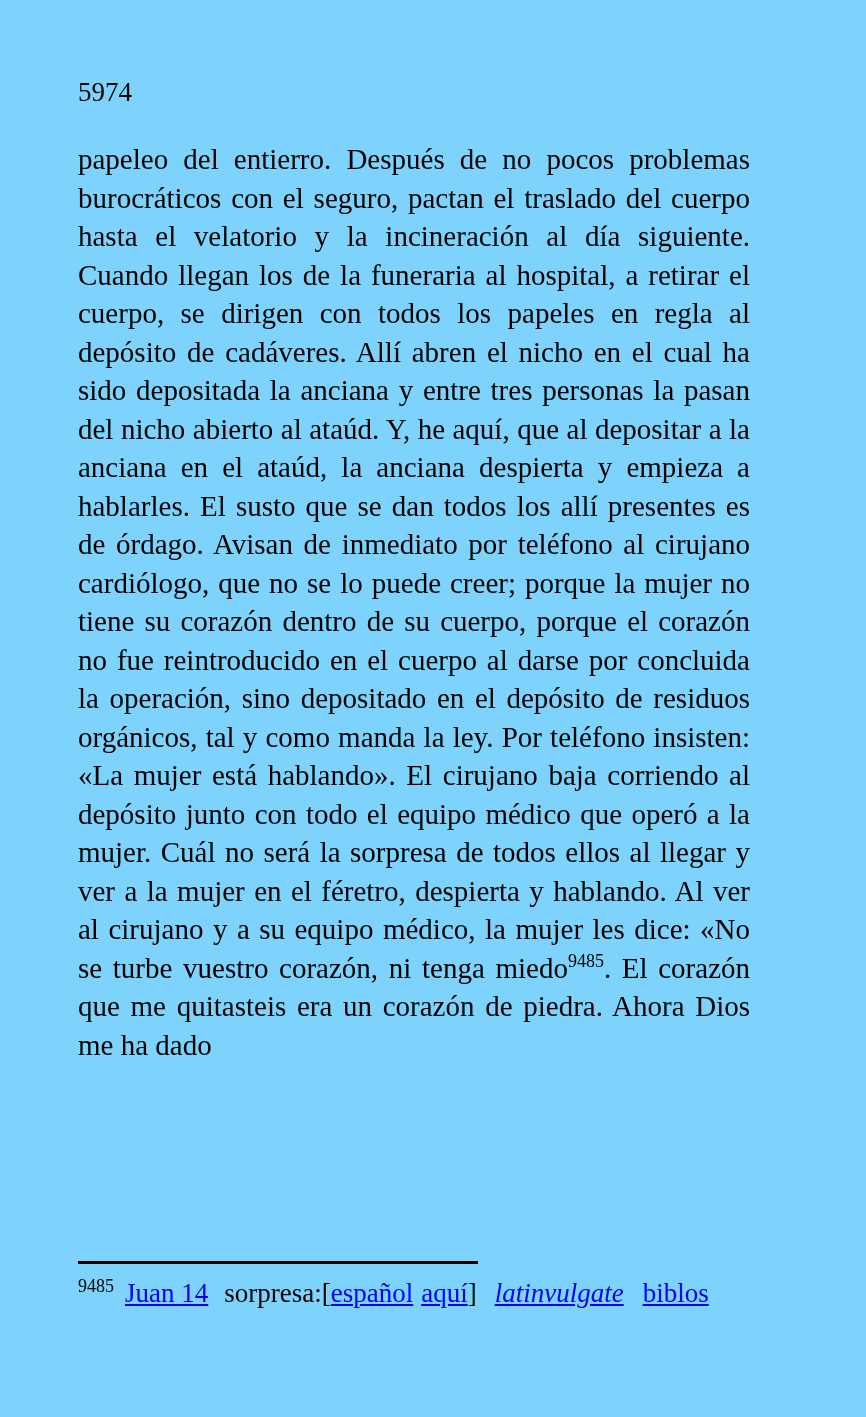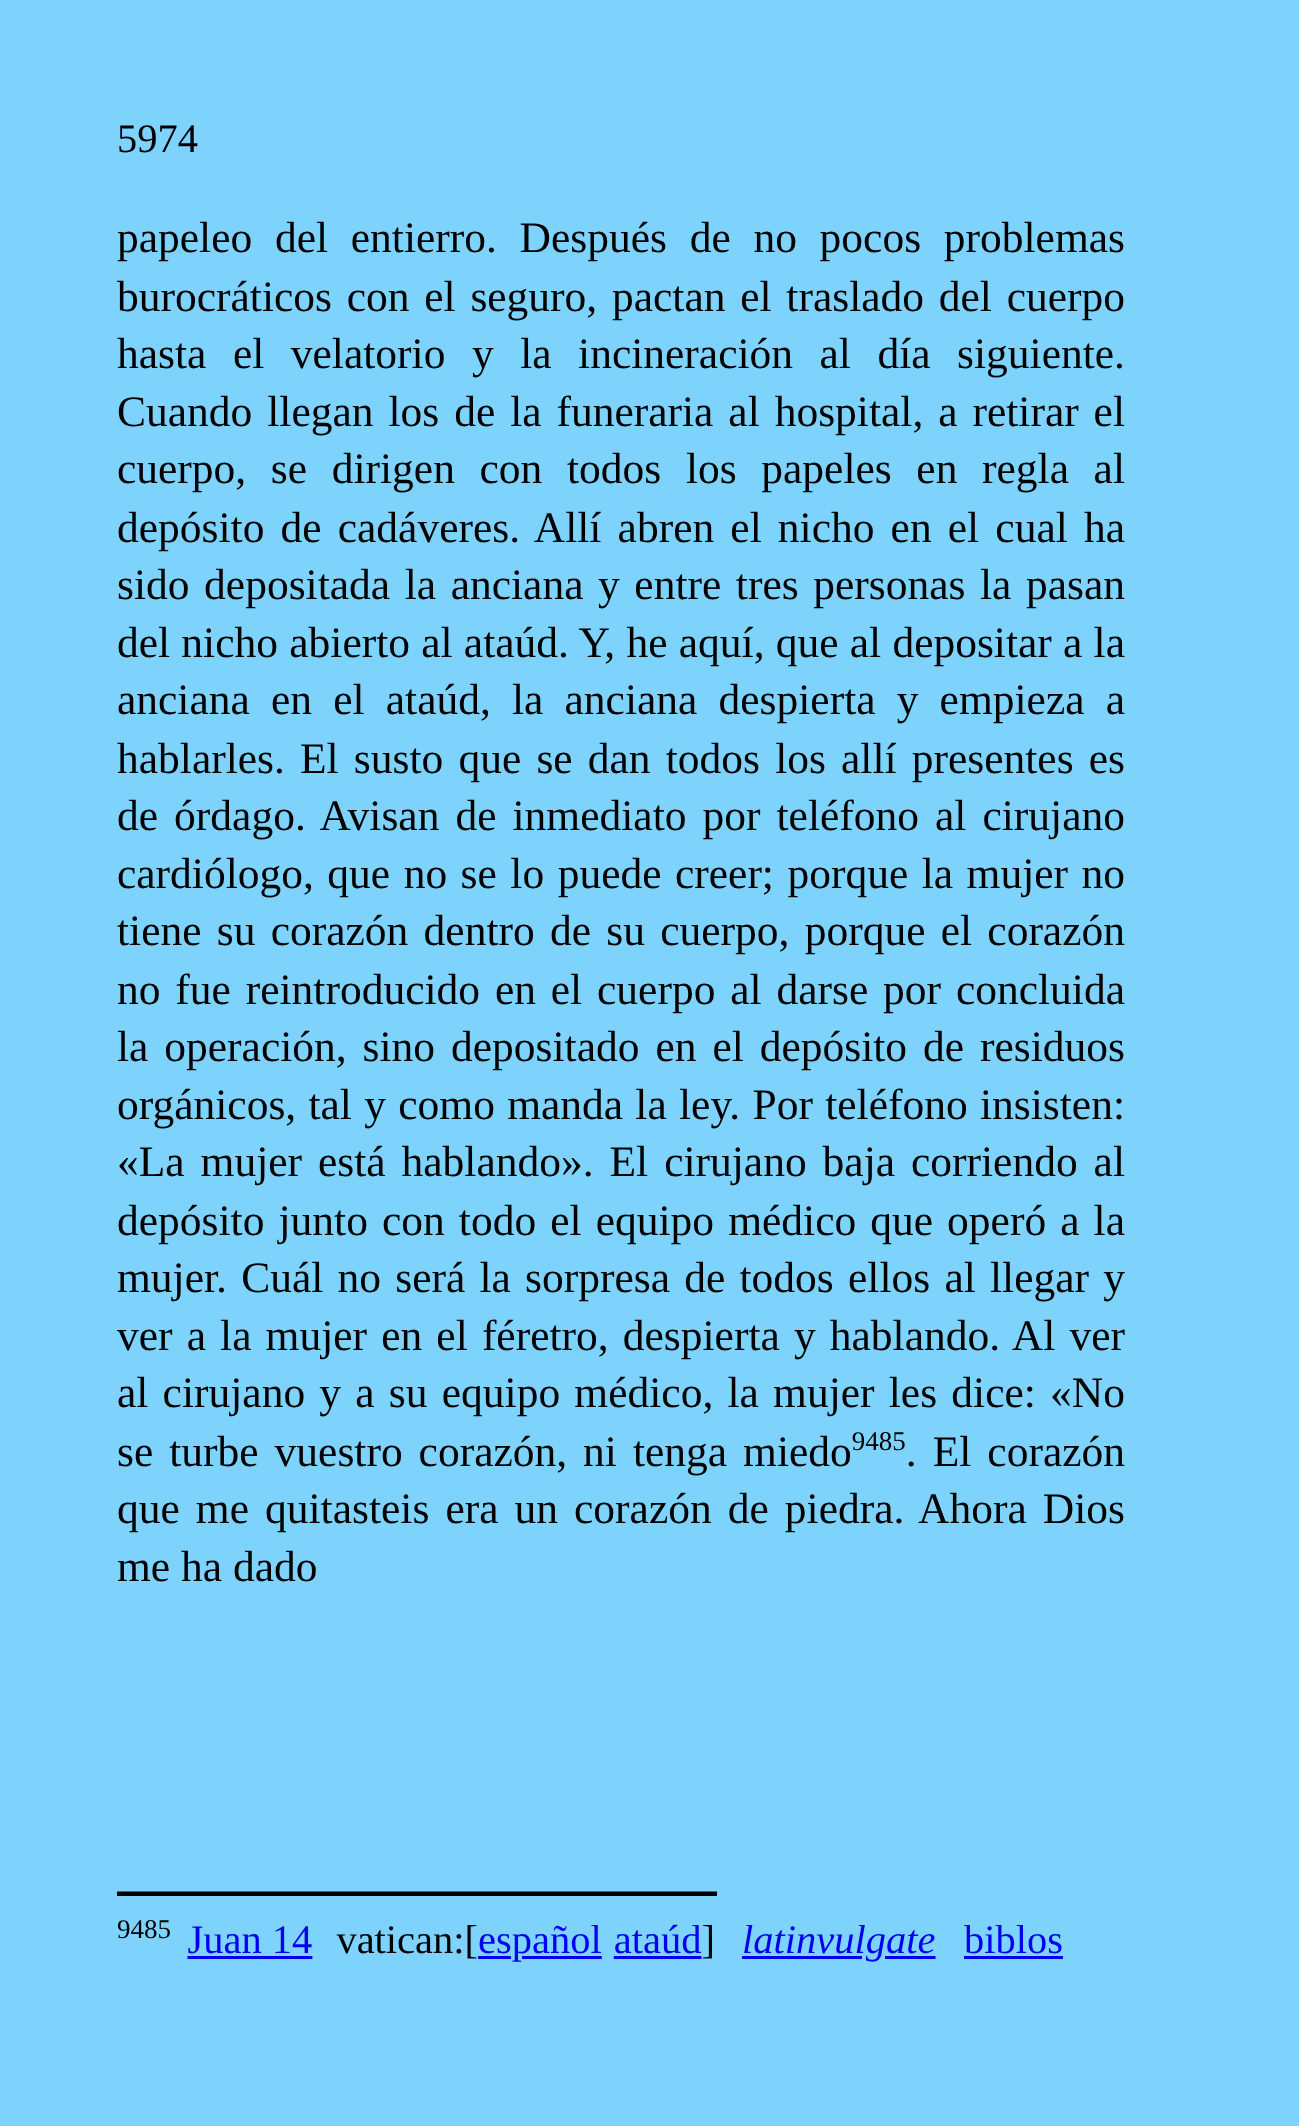--- a/index.html
+++ b/index.html
@@ -95,16 +95,16 @@
 <body>
 
 <div class="page">
 
   <div class="page-number">5974</div>
 
   <p class="body-paragraph"><span>papeleo del entierro. Después de no pocos problemas burocráticos con el seguro, pactan el traslado del cuerpo hasta el velatorio y la incineración al día siguiente. Cuando llegan los de la funeraria al hospital, a retirar el cuerpo, se dirigen con todos los papeles en regla al depósito de cadáveres. Allí abren el nicho en el cual ha sido depositada la anciana y entre tres personas la pasan del nicho abierto al ataúd. Y, he aquí, que al depositar a la anciana en el ataúd, la anciana despierta y empieza a hablarles. El susto que se dan todos los allí presentes es de órdago. Avisan de inmediato por teléfono al cirujano cardiólogo, que no se lo puede creer; porque la mujer no tiene su corazón dentro de su cuerpo, porque el corazón no fue reintroducido en el cuerpo al darse por concluida la operación, sino depositado en el depósito de residuos orgánicos, tal y como manda la ley. Por teléfono insisten: «La mujer está hablando». El cirujano baja corriendo al depósito junto con todo el equipo médico que operó a la mujer. Cuál no será la sorpresa de todos ellos al llegar y ver a la mujer en el féretro, despierta y hablando. Al ver al cirujano y a su equipo médico, la mujer les dice: «No se turbe vuestro corazón, ni tenga miedo</span><sup class="fn-ref">9485</sup><span>. El corazón que me quitasteis era un corazón de piedra. Ahora Dios me ha dado</span></p>
 
   <div class="footnote-area">
     <div class="footnote-rule"></div>
-    <div class="footnote-line"><sup class="fn-marker">9485</sup><a class="fn-link m-juan">Juan 14</a><span class="fn-plain m-vatican">vatican:[</span><a class="fn-link">español</a><a class="fn-link m-latin">ataúd</a><span class="fn-plain">]</span><a class="fn-link m-latinvulgate">latinvulgate</a><a class="fn-link m-biblos">biblos</a></div>
+    <div class="footnote-line"><sup class="fn-marker">9485</sup><a class="fn-link m-juan">Juan 14</a><span class="fn-plain m-vatican">sorpresa:[</span><a class="fn-link">español</a><a class="fn-link m-latin">aquí</a><span class="fn-plain">]</span><a class="fn-link m-latinvulgate">latinvulgate</a><a class="fn-link m-biblos">biblos</a></div>
   </div>
 
 </div>
 
 </body></html>

